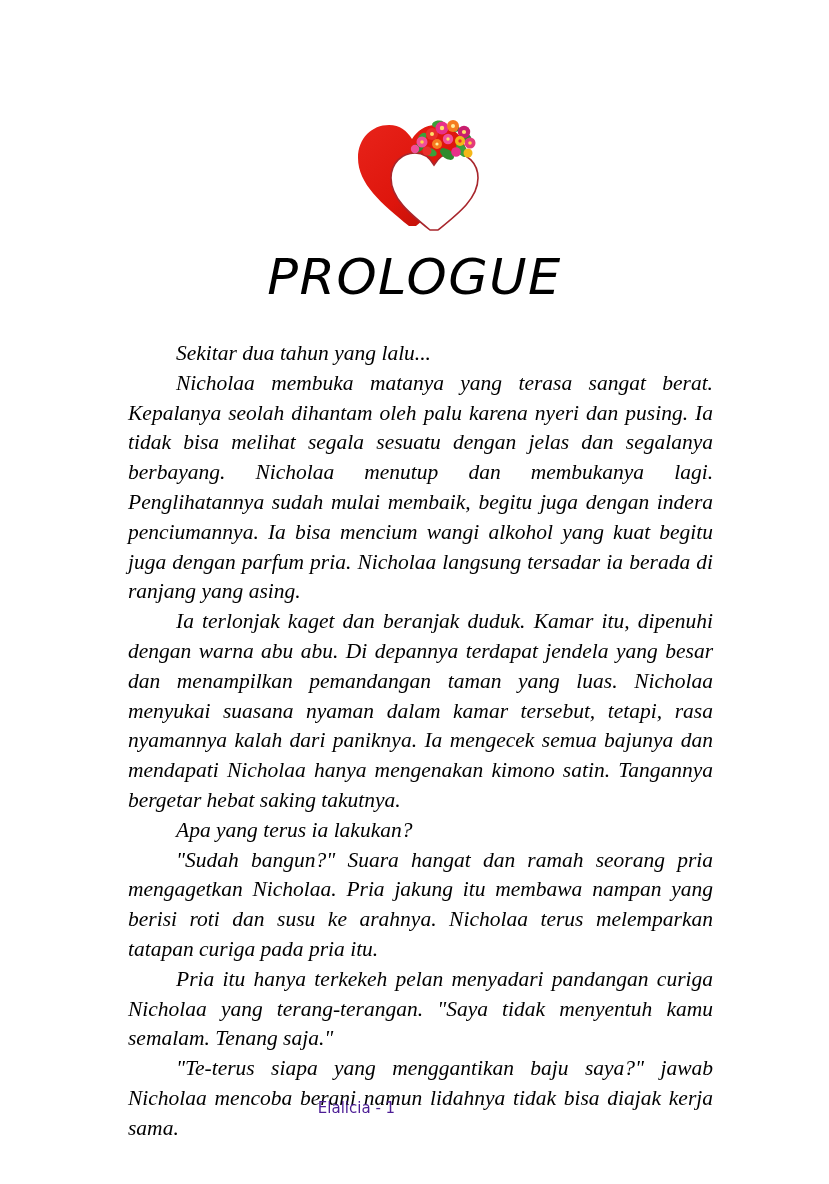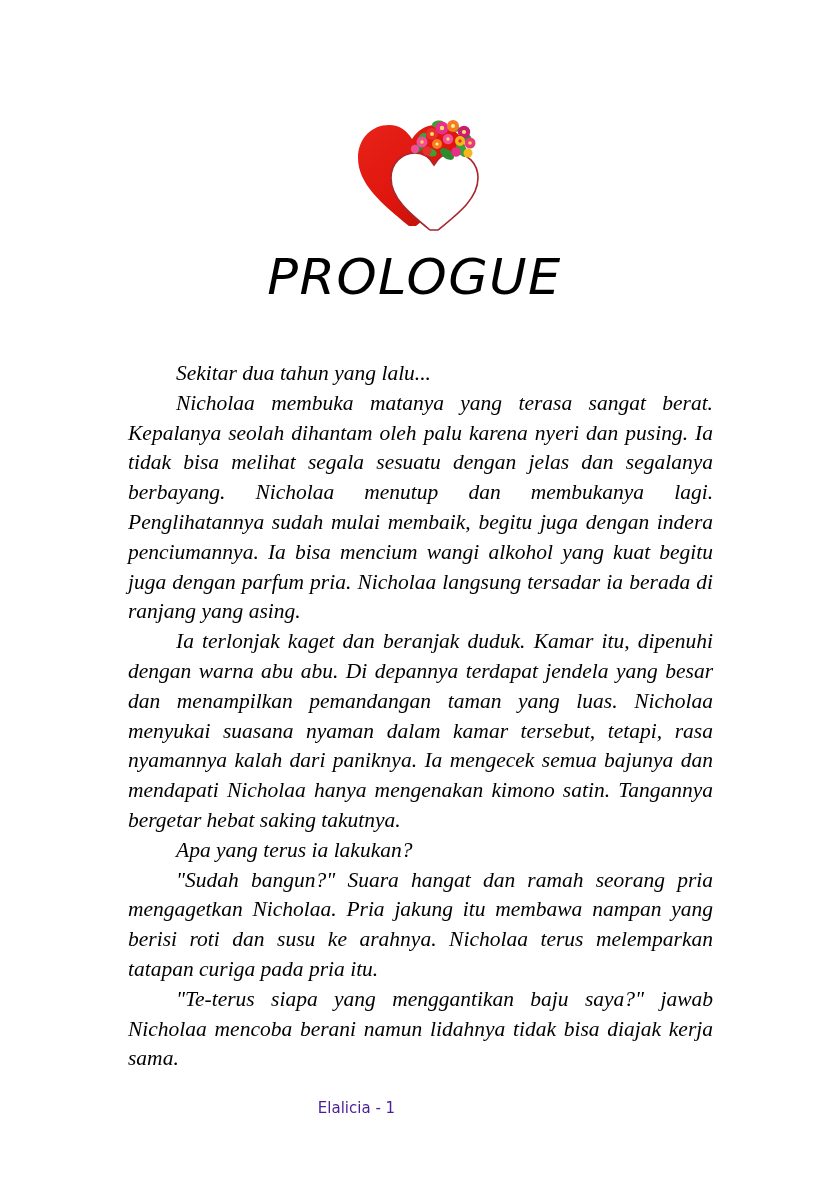--- a/index.html
+++ b/index.html
@@ -42,21 +42,21 @@
     font-style: italic;
     letter-spacing: 1.5px;
     color: #000000;
     transform: scaleX(1.02);
   }
 
   
   .body-col {
     position: absolute;
     left: 128px;
-    top: 359px;
+    top: 339px;
     width: 585px;
   }
   .para {
     margin: 0;
     font-size: 21.5px;
     line-height: 29.8px;
     text-align: justify;
     text-justify: inter-word;
     color: #000000;
     text-indent: 48px;
@@ -158,18 +158,19 @@
   </div>
 
   <div class="title">PROLOGUE</div>
 
   <div class="body-col">
     <p class="para italic">Sekitar dua tahun yang lalu...</p>
     <p class="para">Nicholaa membuka matanya yang terasa sangat berat. Kepalanya seolah dihantam oleh palu karena nyeri dan pusing. Ia tidak bisa melihat segala sesuatu dengan jelas dan segalanya berbayang. Nicholaa menutup dan membukanya lagi. Penglihatannya sudah mulai membaik, begitu juga dengan indera penciumannya. Ia bisa mencium wangi alkohol yang kuat begitu juga dengan parfum pria. Nicholaa langsung tersadar ia berada di ranjang yang asing.</p>
     <p class="para">Ia terlonjak kaget dan beranjak duduk. Kamar itu, dipenuhi dengan warna abu abu. Di depannya terdapat jendela yang besar dan menampilkan pemandangan taman yang luas. Nicholaa menyukai suasana nyaman dalam kamar tersebut, tetapi, rasa nyamannya kalah dari paniknya. Ia mengecek semua bajunya dan mendapati Nicholaa hanya mengenakan kimono satin. Tangannya bergetar hebat saking takutnya.</p>
     <p class="para italic">Apa yang terus ia lakukan?</p>
     <p class="para">"Sudah bangun?" Suara hangat dan ramah seorang pria mengagetkan Nicholaa. Pria jakung itu membawa nampan yang berisi roti dan susu ke arahnya. Nicholaa terus melemparkan tatapan curiga pada pria itu.</p>
+    <p class="para">Pria itu hanya terkekeh pelan menyadari pandangan curiga Nicholaa yang terang-terangan. "Saya tidak menyentuh kamu semalam. Tenang saja."</p>
     <p class="para last-left">"Te-terus siapa yang menggantikan baju saya?" jawab Nicholaa mencoba berani namun lidahnya tidak bisa diajak kerja sama.</p>
   </div>
 
   <div class="footer">Elalicia  - 1</div>
 
 </div>
 
 </body></html>

